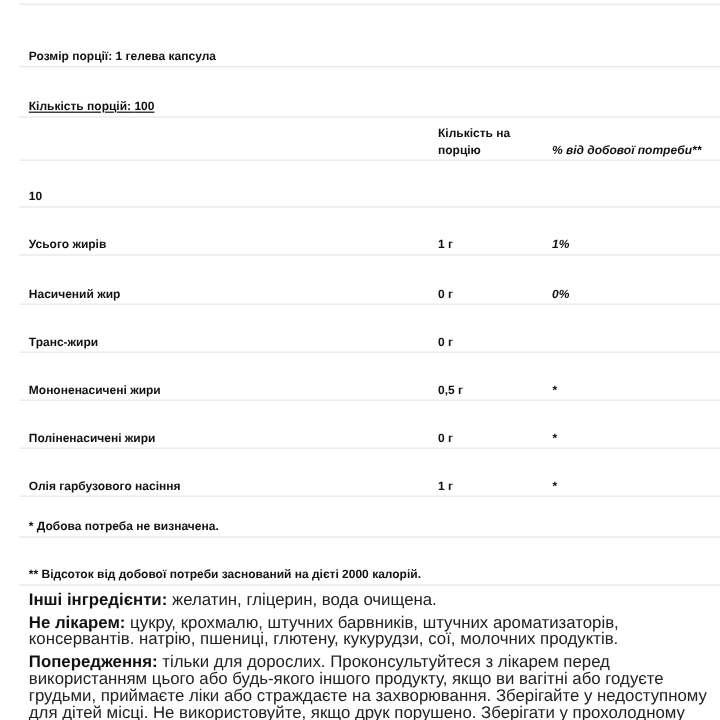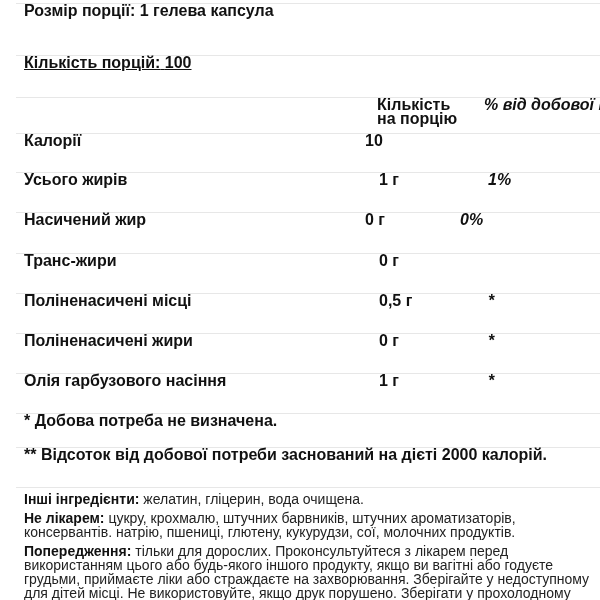--- a/index.html
+++ b/index.html
@@ -7,32 +7,32 @@
     width: 600px; height: 600px;
     background: #ffffff;
     overflow: hidden;
     font-family: "Liberation Sans", sans-serif;
     color: #111111;
   }
   .sheet { margin-left: 16px; width: 584px; }
   .topline { margin-top: 3px; border-top: 1px solid #e7e7e7; }
   .row {
     display: flex;
-    align-items: flex-start;
+    align-items: flex-end;
     border-bottom: 1px solid #e7e7e7;
     padding-left: 8px;
-    font-size: 16px;
+    font-size: 10px;
     font-weight: 700;
     line-height: 14px;
   }
   .h52 { height: 52px; }
   .h42 { height: 42px; text-decoration: underline; }
-  .h36 { height: 36px; gap: 12px; }
+  .h36 { height: 36px; }
   .h39 { height: 39px; }
-  .h40 { height: 40px; gap: 14px; }
+  .h40 { height: 40px; }
   .h41 { height: 41px; }
   .h34 { height: 34px; }
   .c1 { flex: 0 0 341px; padding-right: 12px; }
   .c2 { flex: 0 0 95px; white-space: nowrap; }
   .c3 { flex: 1 1 auto; white-space: nowrap; font-style: italic; }
   .hdr .c2, .hdr .c3 { white-space: normal; }
   .hdr .c3 { white-space: nowrap; }
   .paras {
     padding: 4px 8px 0 8px;
     font-size: 14px;
@@ -64,21 +64,20 @@
     </div>
   </div>
 
   <div class="row h36 hdr">
     <div class="c1"></div>
     <div class="c2">Кількість на порцію</div>
     <div class="c3">% від добової потреби**</div>
   </div>
 
   <div class="row h39">
-    <div class="c1">Калорії</div>
     <div class="c2">10</div>
     <div class="c3"></div>
   </div>
 
   <div class="row h40">
     <div class="c1">Усього жирів</div>
     <div class="c2">1 г</div>
     <div class="c3">1%</div>
   </div>
 
@@ -88,21 +87,21 @@
     <div class="c3">0%</div>
   </div>
 
   <div class="row h40">
     <div class="c1">Транс-жири</div>
     <div class="c2">0 г</div>
     <div class="c3"></div>
   </div>
 
   <div class="row h40">
-    <div class="c1">Поліненасичені місці</div>
+    <div class="c1">Мононенасичені жири</div>
     <div class="c2">0,5 г</div>
     <div class="c3">*</div>
   </div>
 
   <div class="row h40">
     <div class="c1">Поліненасичені жири</div>
     <div class="c2">0 г</div>
     <div class="c3">*</div>
   </div>
 

